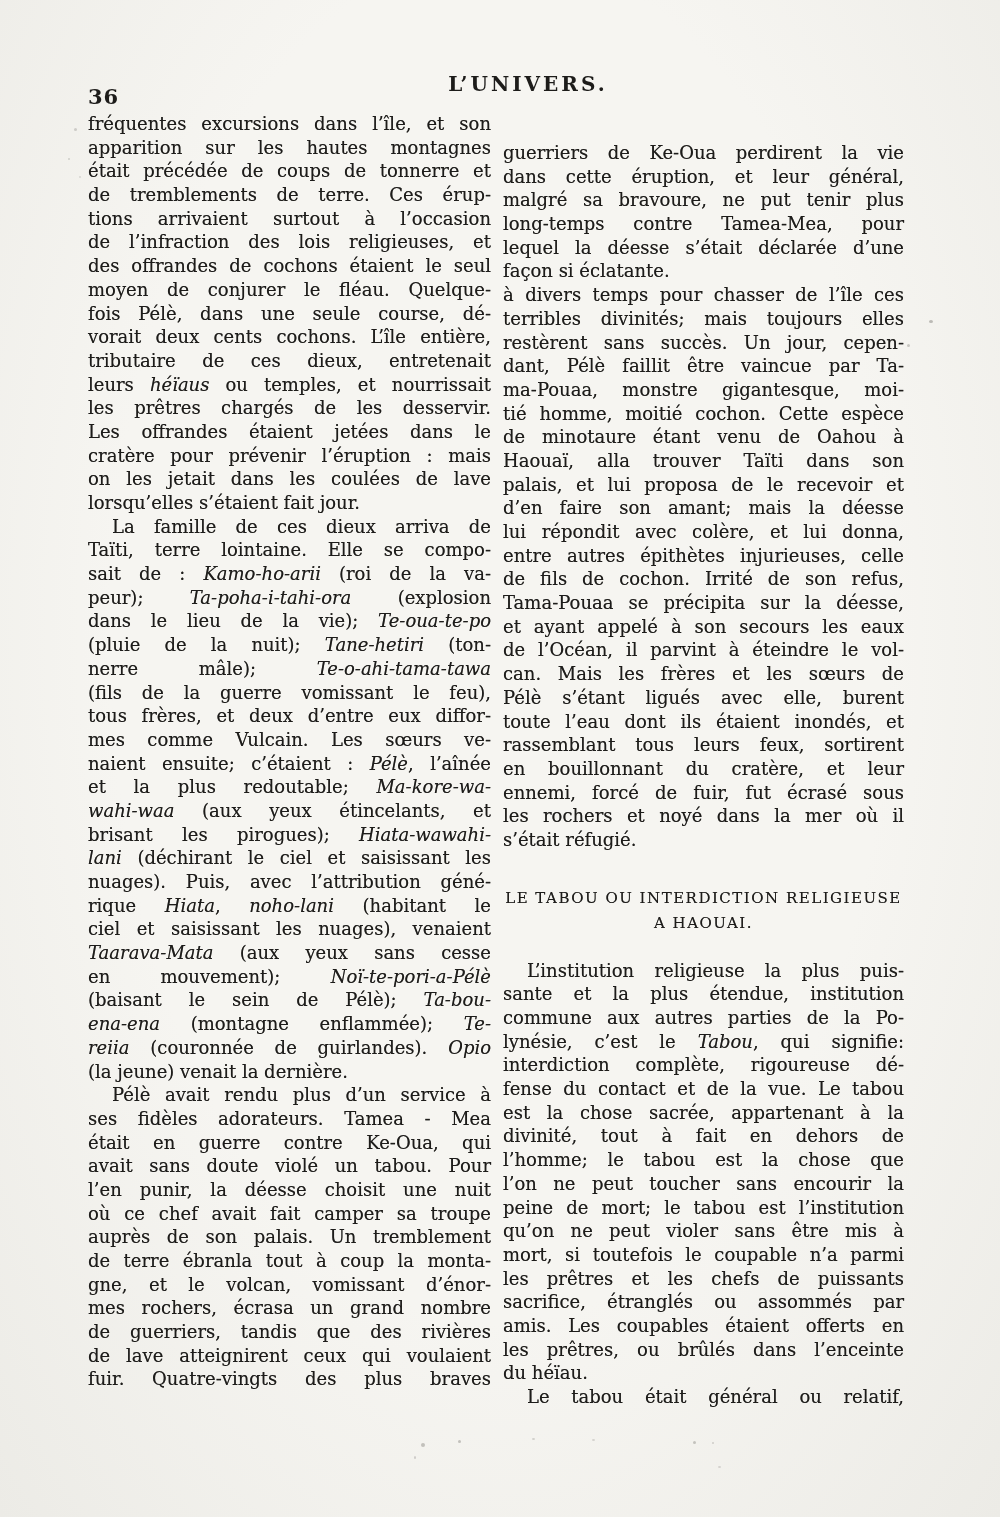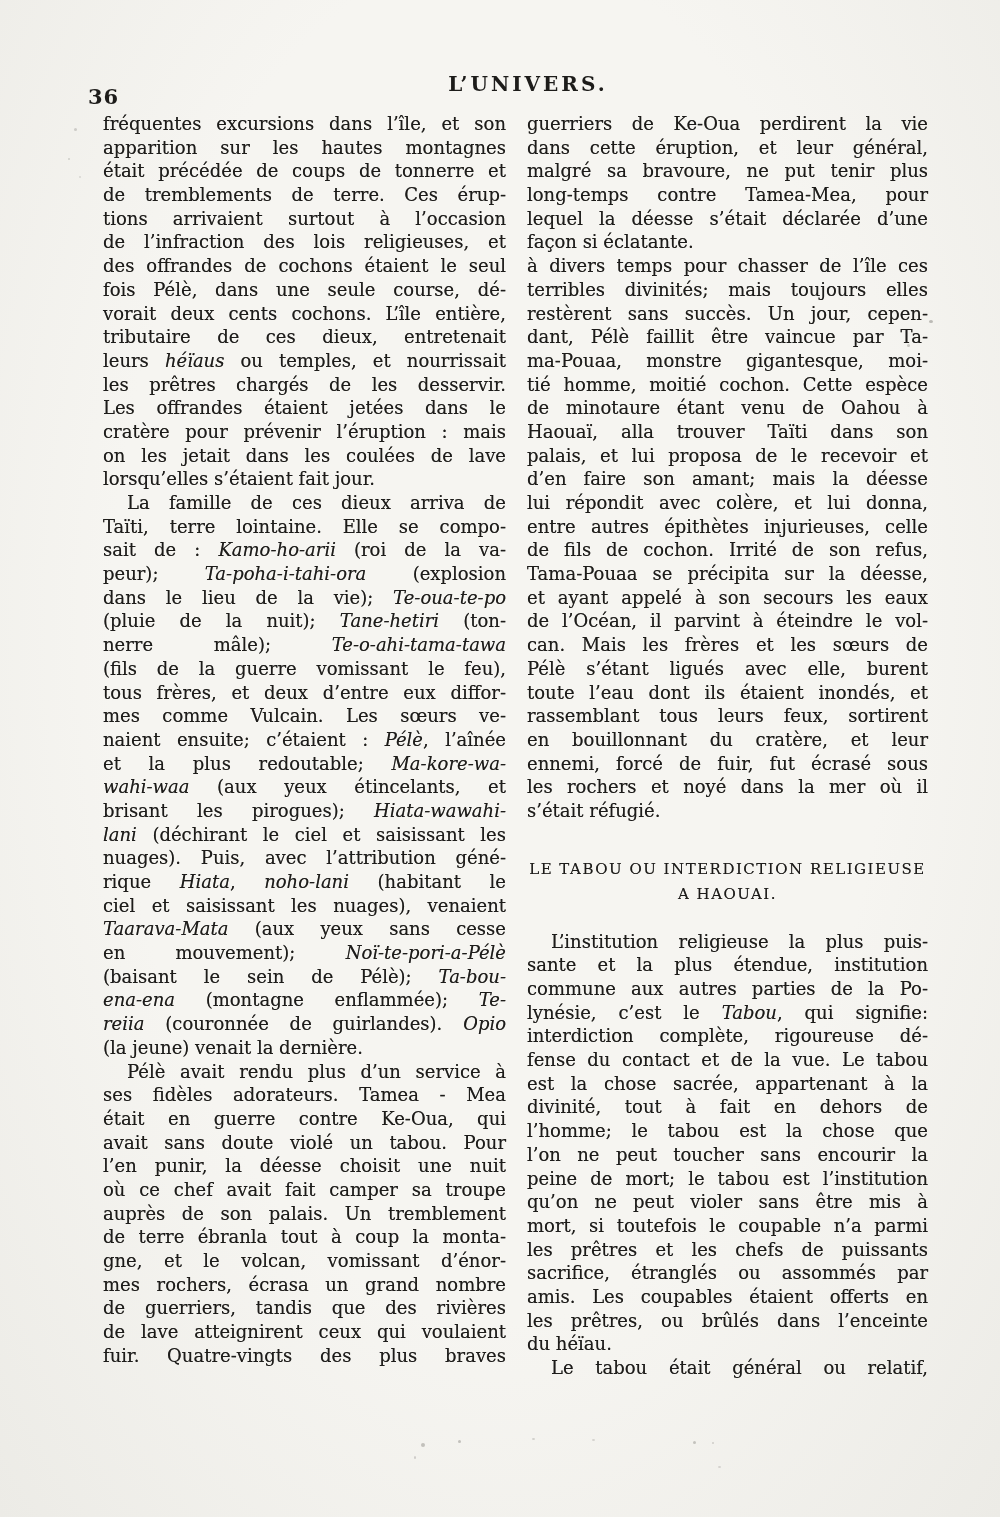--- a/index.html
+++ b/index.html
@@ -42,22 +42,22 @@
     text-align: center;
     font-size: 20px;
     font-weight: bold;
     letter-spacing: 3px;
     padding-left: 28px;
   }
   .column {
     position: absolute;
     top: 112px;
   }
-  .column-left  { left: 103px;  width: 403px; }
-  .column-right { left: 527px; width: 401px; }
+  .column-left  { left: 88px;  width: 403px; }
+  .column-right { left: 503px; width: 401px; margin-top: 29px; }
   .text-line {
     font-size: 18px;
     line-height: 23.7px;
     height: 23.7px;
     text-align: justify;
     text-align-last: justify;
     text-shadow: 0 0 0.5px rgba(20,18,16,0.55);
   }
   .text-line.para-end { text-align-last: left; }
   .text-line.indent   { text-indent: 24px; }
@@ -87,20 +87,21 @@
   </div>
 
   <div class="column column-left">
       <div class="text-line"><span>fréquentes excursions dans l’île, et son</span></div>
       <div class="text-line"><span>apparition sur les hautes montagnes</span></div>
       <div class="text-line"><span>était précédée de coups de tonnerre et</span></div>
       <div class="text-line"><span>de tremblements de terre. Ces érup-</span></div>
       <div class="text-line"><span>tions arrivaient surtout à l’occasion</span></div>
       <div class="text-line"><span>de l’infraction des lois religieuses, et</span></div>
       <div class="text-line"><span>des offrandes de cochons étaient le seul</span></div>
+      <div class="text-line"><span>moyen de conjurer le fléau. Quelque-</span></div>
       <div class="text-line"><span>fois Pélè, dans une seule course, dé-</span></div>
       <div class="text-line"><span>vorait deux cents cochons. L’île entière,</span></div>
       <div class="text-line"><span>tributaire de ces dieux, entretenait</span></div>
       <div class="text-line"><span>leurs </span><em>héïaus</em><span> ou temples, et nourrissait</span></div>
       <div class="text-line"><span>les prêtres chargés de les desservir.</span></div>
       <div class="text-line"><span>Les offrandes étaient jetées dans le</span></div>
       <div class="text-line"><span>cratère pour prévenir l’éruption : mais</span></div>
       <div class="text-line"><span>on les jetait dans les coulées de lave</span></div>
       <div class="text-line para-end"><span>lorsqu’elles s’étaient fait jour.</span></div>
       <div class="text-line indent"><span>La famille de ces dieux arriva de</span></div>

